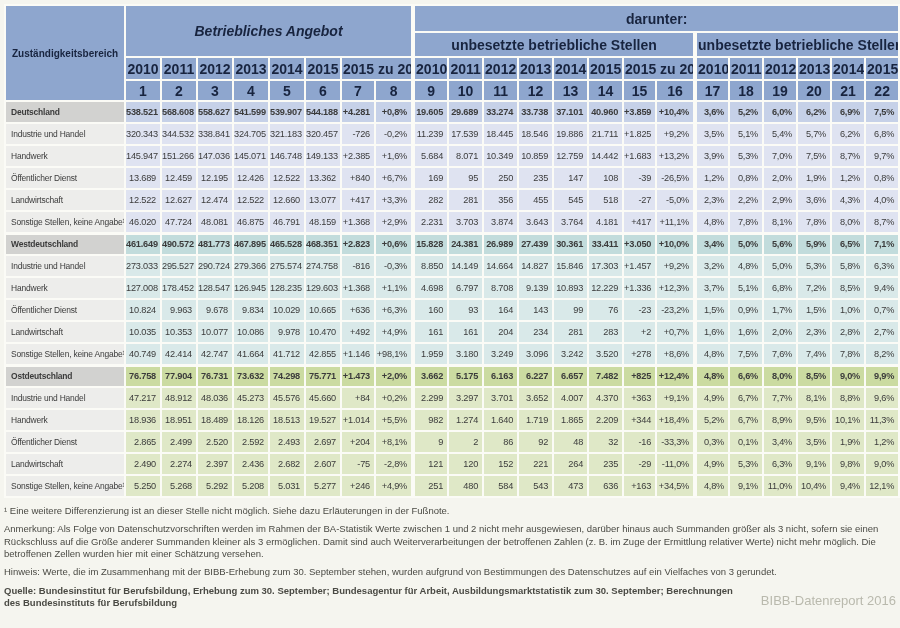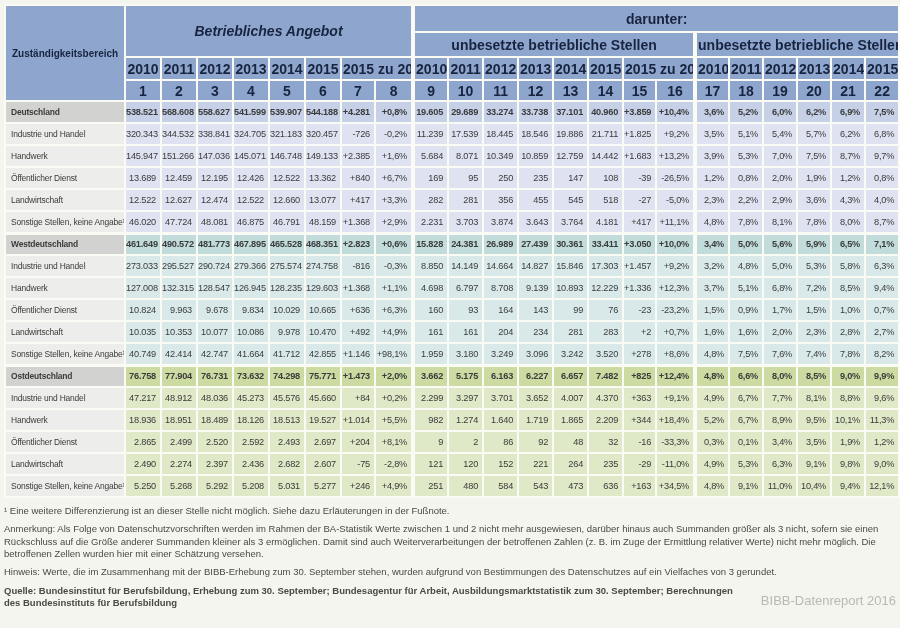--- a/index.html
+++ b/index.html
@@ -325,21 +325,21 @@
           <td class="num gb">3,2%</td>
           <td class="num">4,8%</td>
           <td class="num">5,0%</td>
           <td class="num">5,3%</td>
           <td class="num">5,8%</td>
           <td class="num">6,3%</td>
         </tr>
         <tr class="b1">
           <td class="lbl"><span>Handwerk</span></td>
           <td class="num">127.008</td>
-          <td class="num">132.315</td>
+          <td class="num">178.452</td>
           <td class="num">128.547</td>
           <td class="num">126.945</td>
           <td class="num">128.235</td>
           <td class="num">129.603</td>
           <td class="num">+1.368</td>
           <td class="num">+1,1%</td>
           <td class="num gb">4.698</td>
           <td class="num">6.797</td>
           <td class="num">8.708</td>
           <td class="num">9.139</td>

